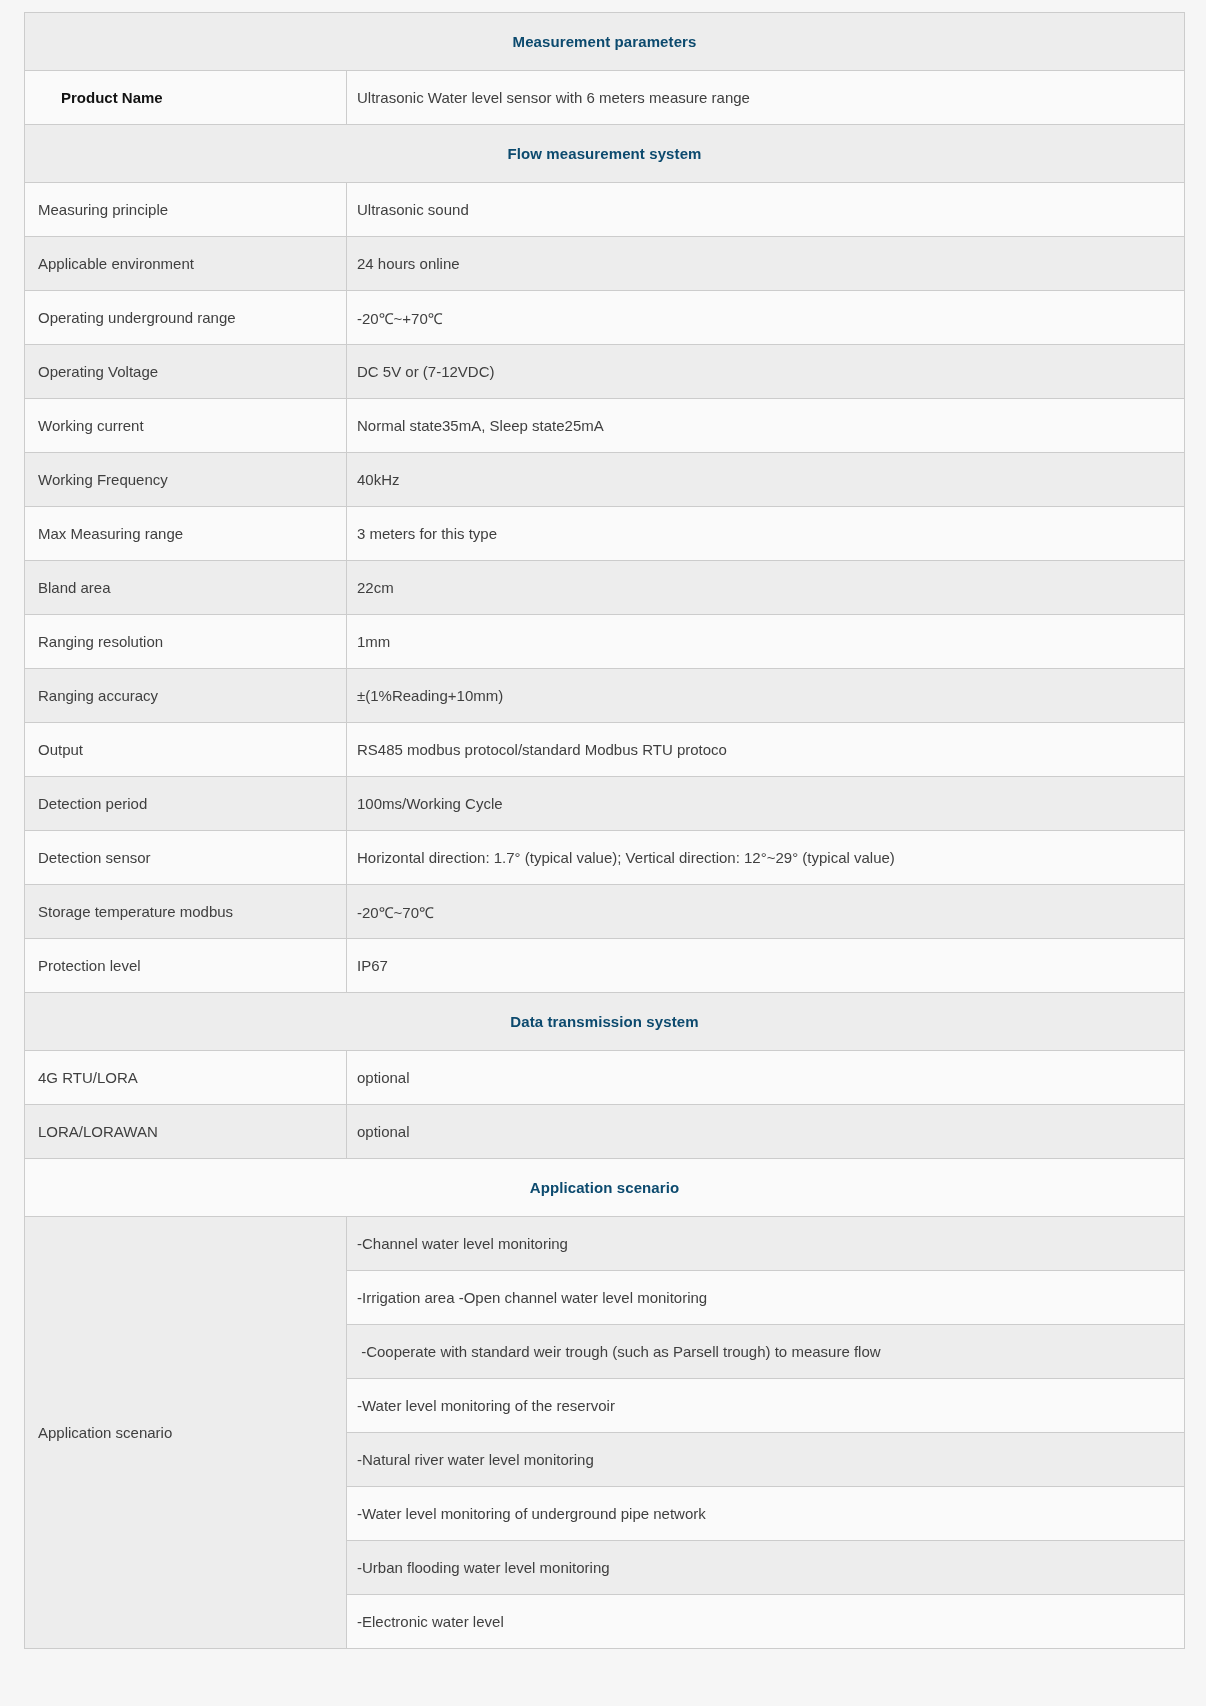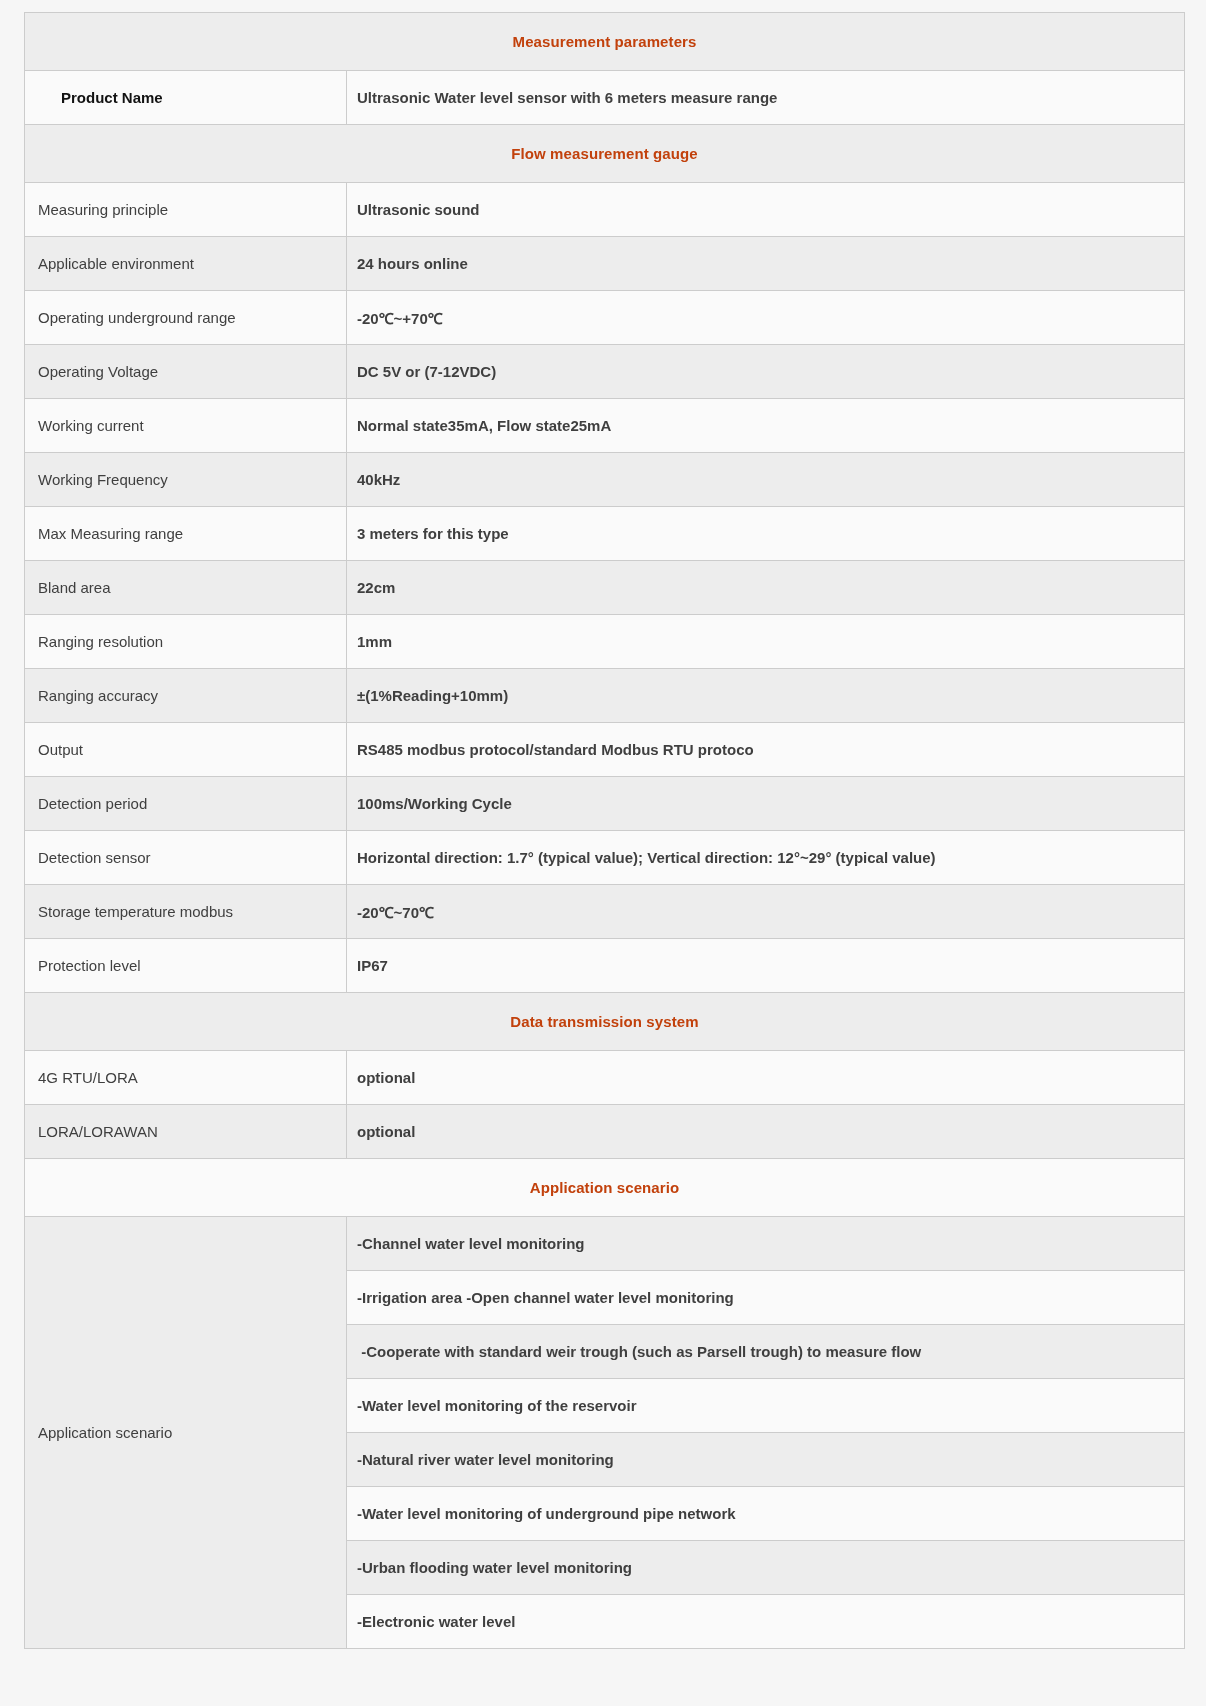--- a/index.html
+++ b/index.html
@@ -35,37 +35,36 @@
     vertical-align: middle;
     box-sizing: border-box;
   }
   tbody tr:nth-child(odd)  { background: #ededed; }
   tbody tr:nth-child(even) { background: #fafafa; }
   td.section-header {
     height: 58px;
     text-align: center;
     font-weight: bold;
     font-size: 15px;
-    color: #c2410c;
+    color: #0c4a6e;
     letter-spacing: 0.1px;
   }
   td.label-cell {
     height: 54px;
     padding: 0 12px 0 13px;
   }
   td.label-cell.bold {
     font-weight: bold;
     color: #121212;
     padding-left: 36px;
   }
   td.value-cell {
     height: 54px;
     padding: 0 12px 0 10px;
     white-space: pre-wrap;
-    font-weight: bold;
   }
   td.group-label {
     background: #ededed;
   }
 </style>
 </head>
 <body>
 
 <div class="page">
   <table class="spec-table">
@@ -75,41 +74,41 @@
     </colgroup>
     <tbody id="spec-tbody">
         <tr class="section-row">
           <td class="section-header" colspan="2">Measurement parameters</td>
         </tr>
         <tr class="data-row">
           <td class="label-cell bold">Product Name</td>
           <td class="value-cell">Ultrasonic Water level sensor with 6 meters measure range</td>
         </tr>
         <tr class="section-row">
-          <td class="section-header" colspan="2">Flow measurement gauge</td>
+          <td class="section-header" colspan="2">Flow measurement system</td>
         </tr>
         <tr class="data-row">
           <td class="label-cell">Measuring principle</td>
           <td class="value-cell">Ultrasonic sound</td>
         </tr>
         <tr class="data-row">
           <td class="label-cell">Applicable environment</td>
           <td class="value-cell">24 hours online</td>
         </tr>
         <tr class="data-row">
           <td class="label-cell">Operating underground range</td>
           <td class="value-cell">-20℃~+70℃</td>
         </tr>
         <tr class="data-row">
           <td class="label-cell">Operating Voltage</td>
           <td class="value-cell">DC 5V or (7-12VDC)</td>
         </tr>
         <tr class="data-row">
           <td class="label-cell">Working current</td>
-          <td class="value-cell">Normal state35mA, Flow state25mA</td>
+          <td class="value-cell">Normal state35mA, Sleep state25mA</td>
         </tr>
         <tr class="data-row">
           <td class="label-cell">Working Frequency</td>
           <td class="value-cell">40kHz</td>
         </tr>
         <tr class="data-row">
           <td class="label-cell">Max Measuring range</td>
           <td class="value-cell">3 meters for this type</td>
         </tr>
         <tr class="data-row">

